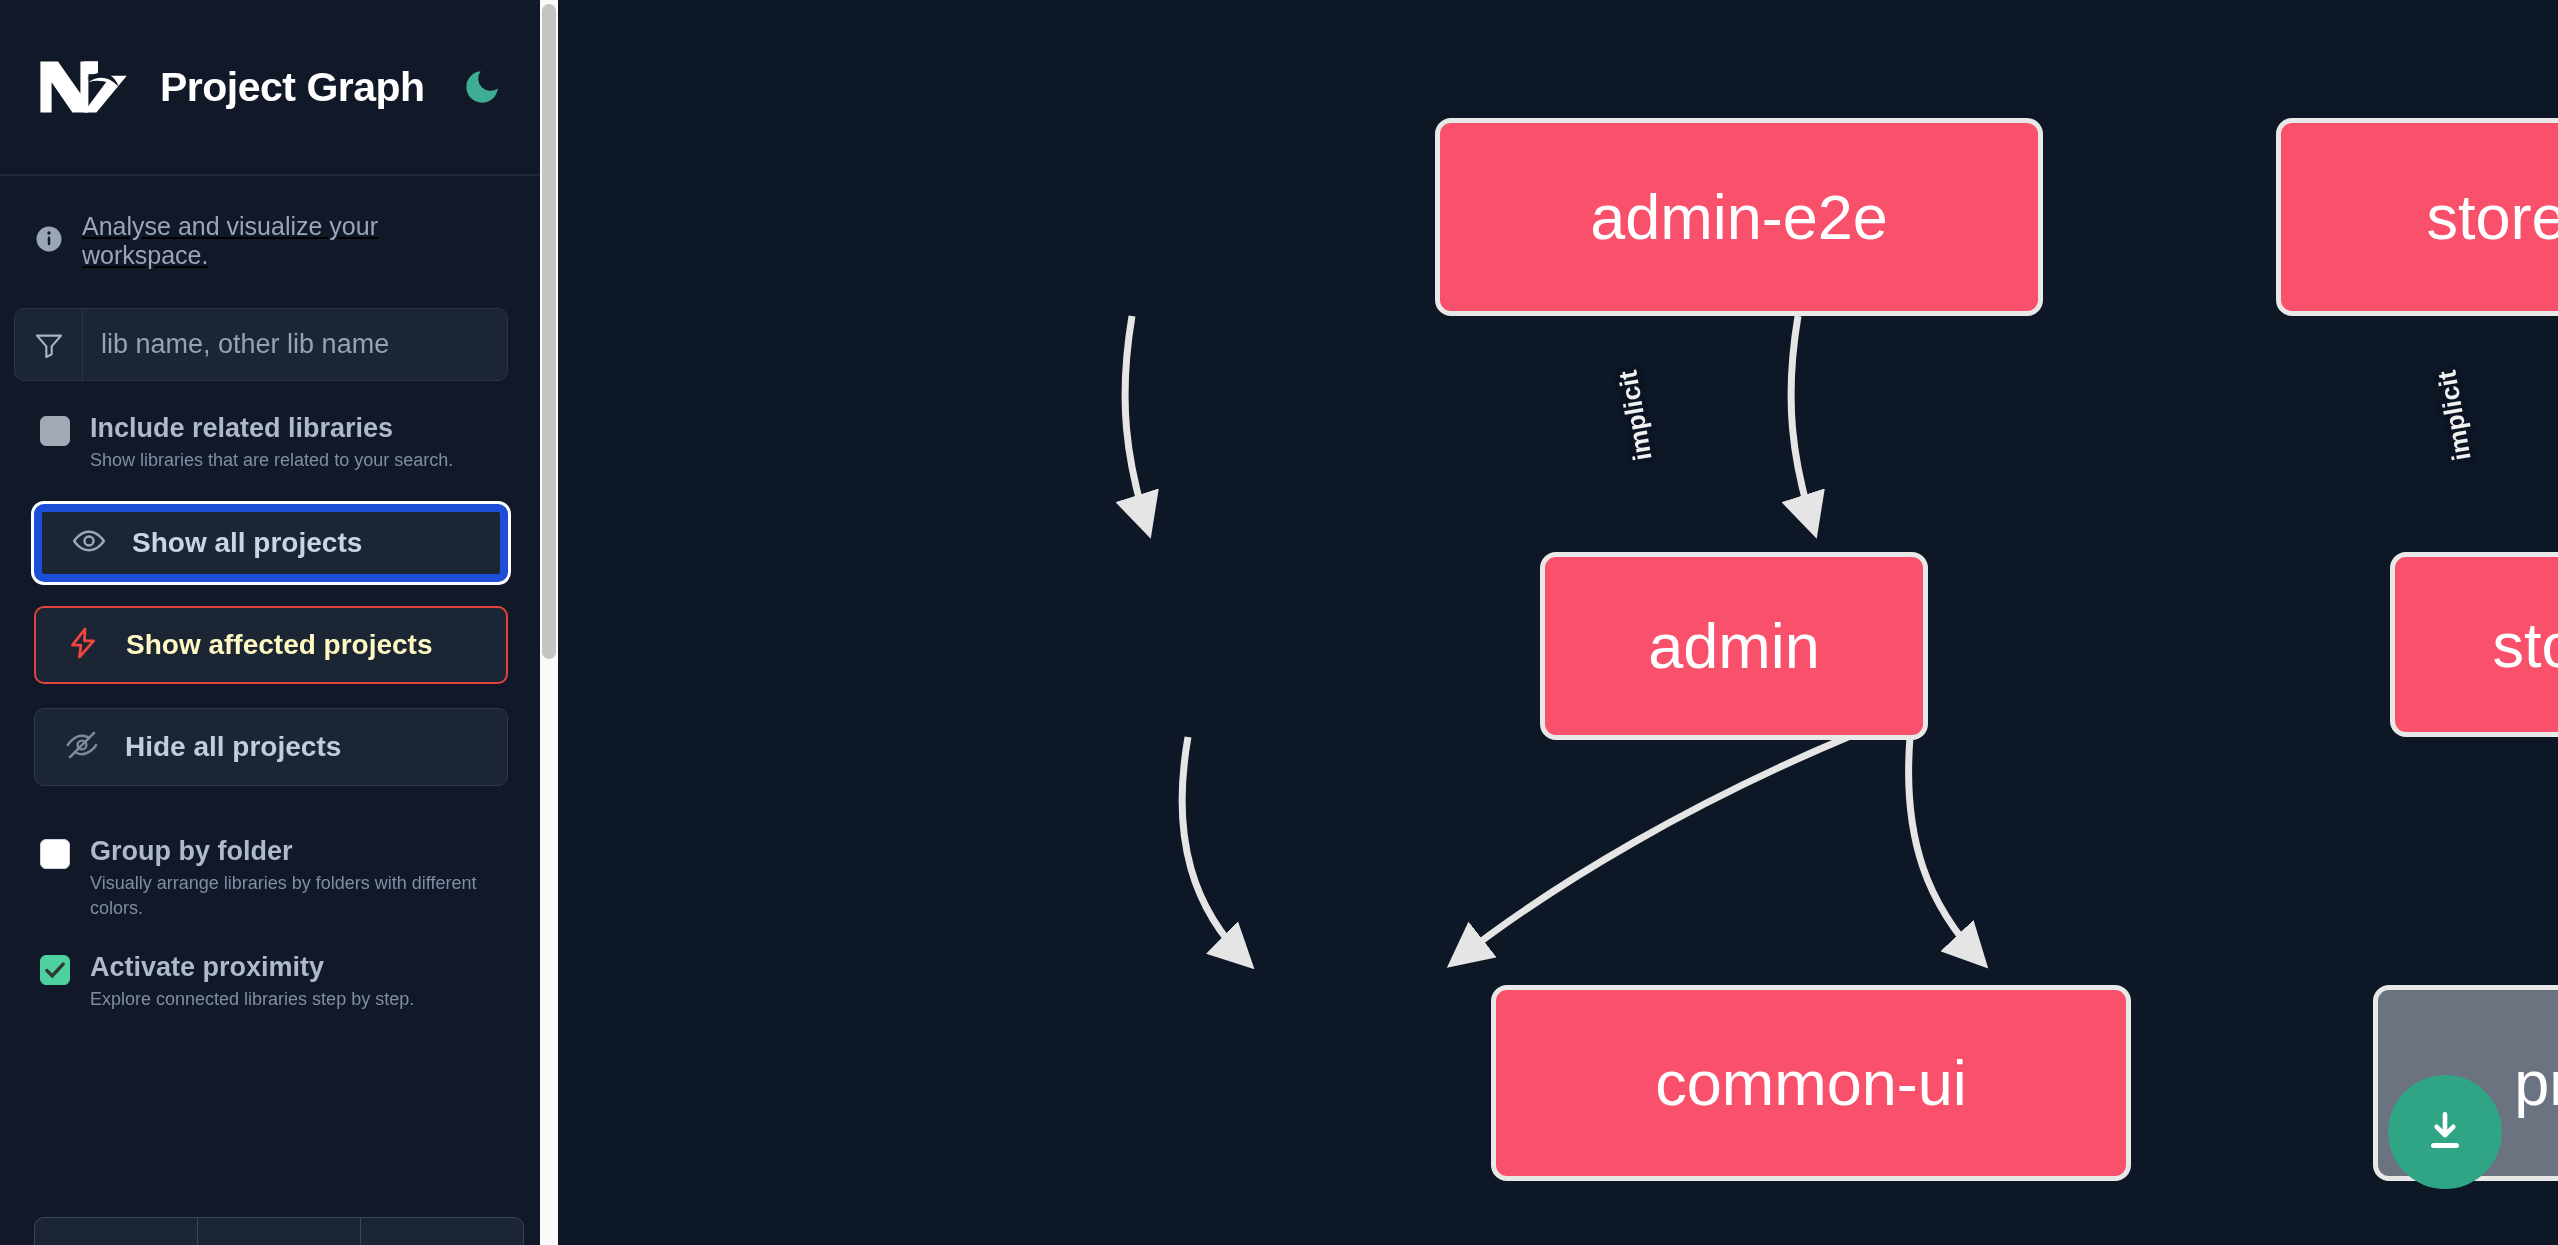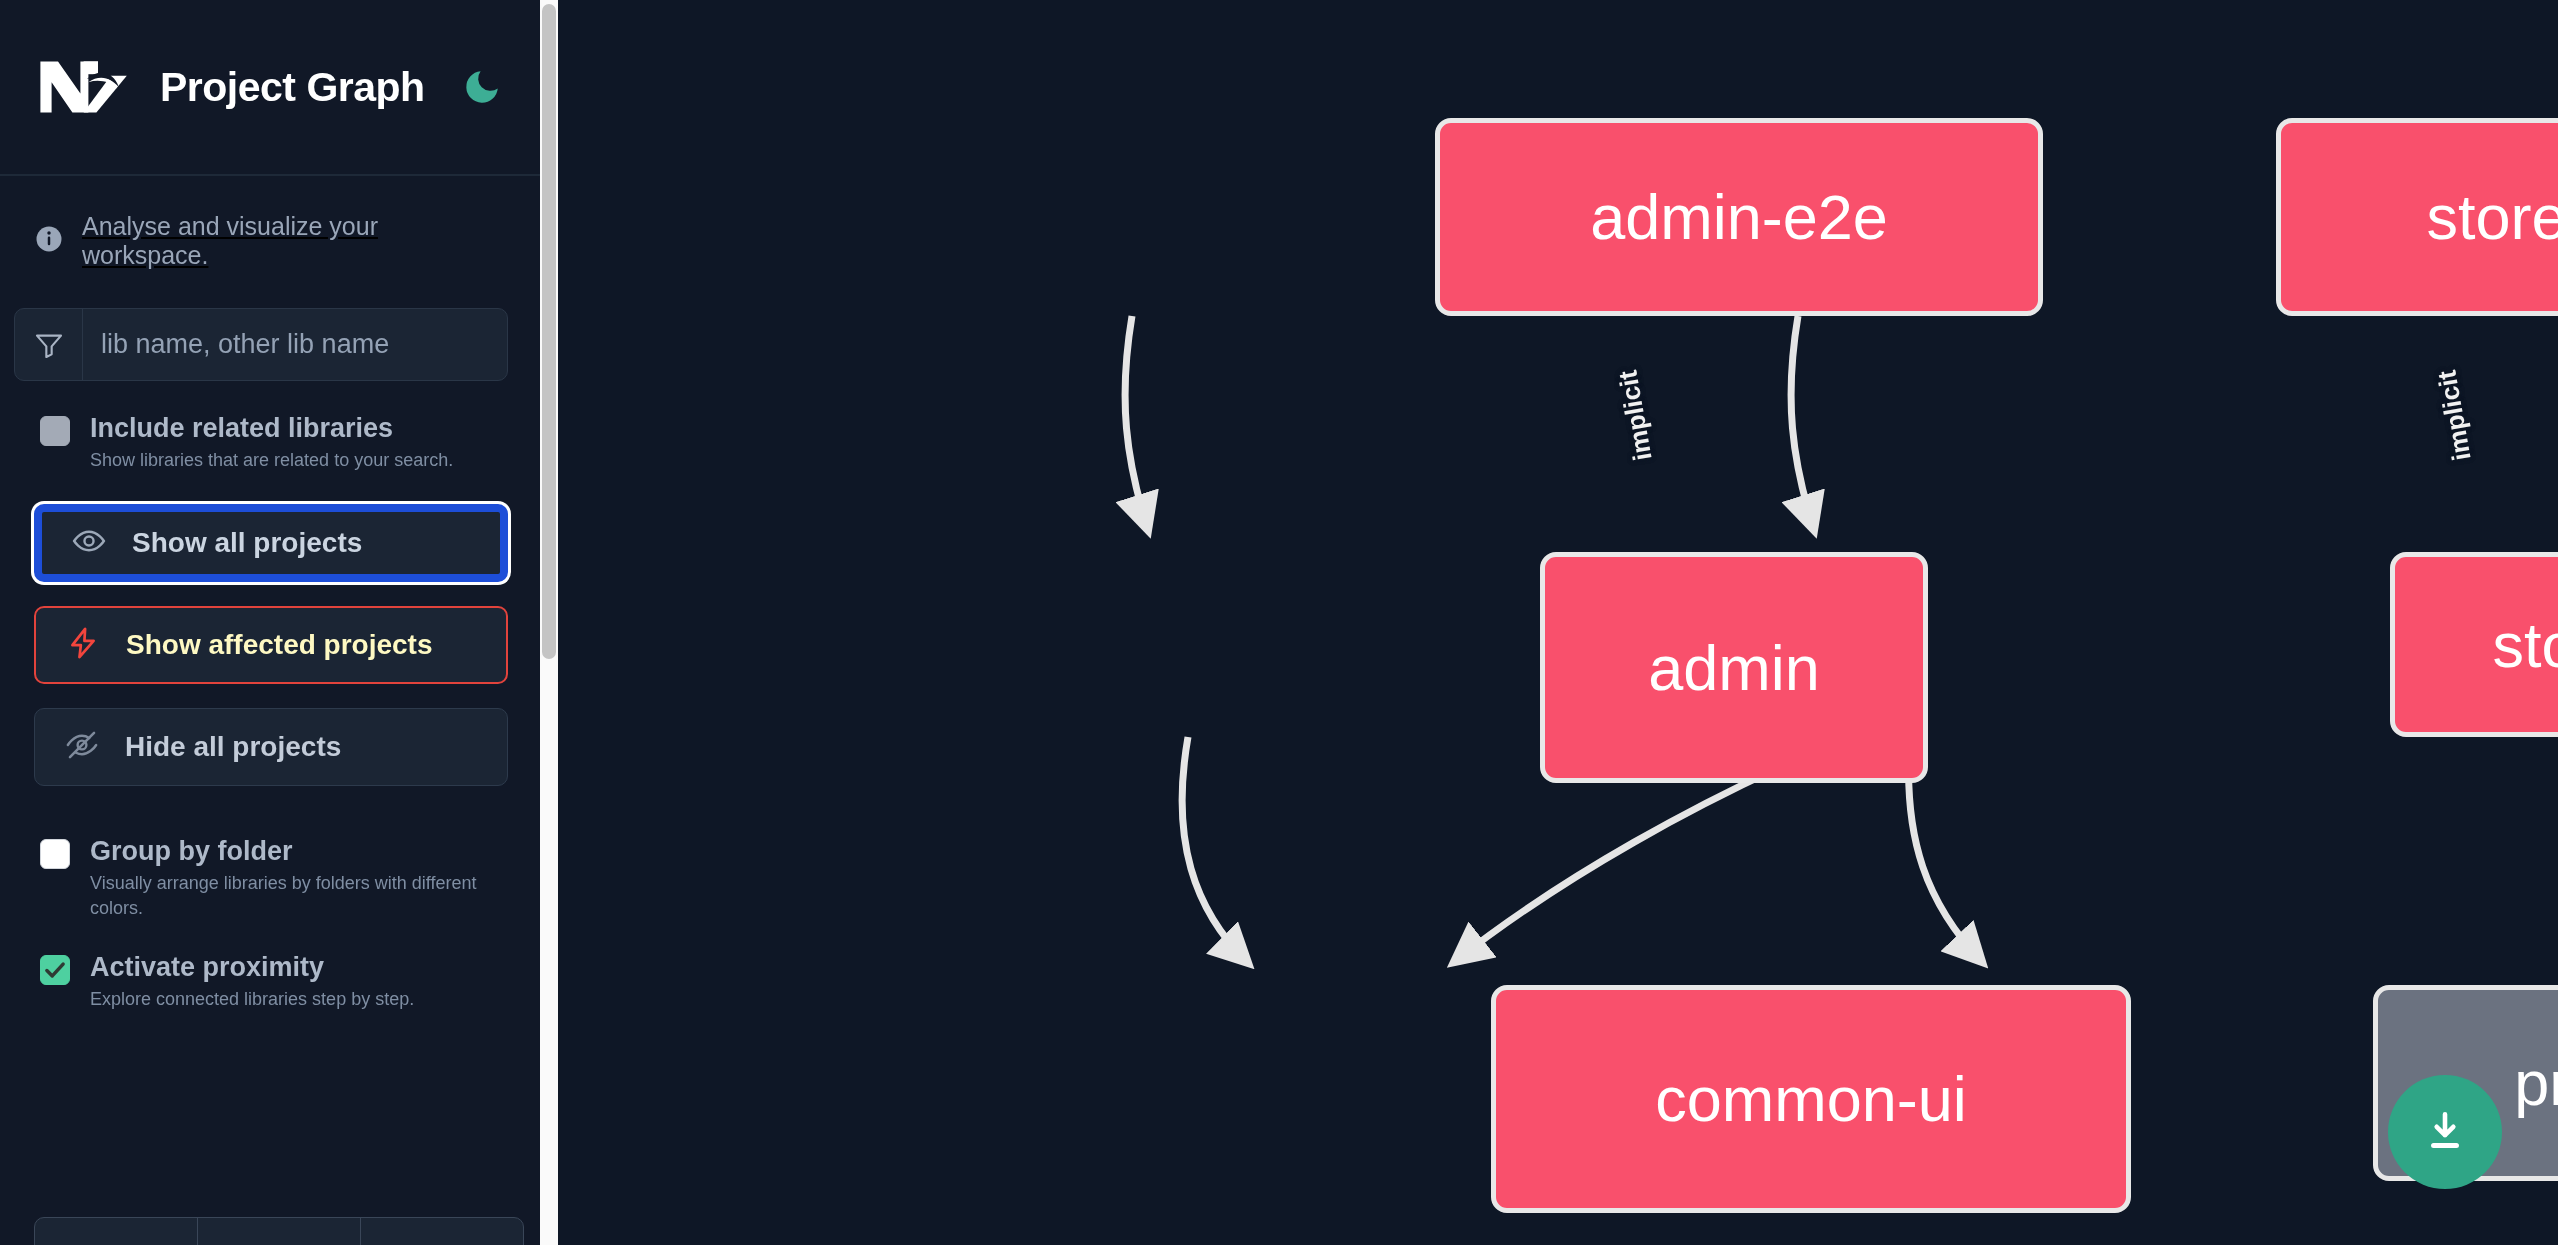--- a/index.html
+++ b/index.html
@@ -294,29 +294,29 @@
     </svg>
 
     <div class="node red" style="left:877px;  top:118px;  width:608px; height:198px;">
       <span class="node-label">admin-e2e</span>
     </div>
 
     <div class="node red" style="left:1718px; top:118px;  width:567px; height:198px;">
       <span class="node-label">store-e2e</span>
     </div>
 
-    <div class="node red" style="left:982px;  top:552px;  width:388px; height:231px;">
+    <div class="node red" style="left:982px;  top:552px;  width:388px; height:188px;">
       <span class="node-label">admin</span>
     </div>
 
     <div class="node red" style="left:1832px; top:552px;  width:345px; height:185px;">
       <span class="node-label">store</span>
     </div>
 
-    <div class="node red" style="left:933px;  top:985px;  width:640px; height:228px;">
+    <div class="node red" style="left:933px;  top:985px;  width:640px; height:196px;">
       <span class="node-label">common-ui</span>
     </div>
 
     <div class="node gray" style="left:1815px; top:985px;  width:524px; height:196px;">
       <span class="node-label">products</span>
     </div>
 
     <div class="edge-label" style="left:1032px; top:400px; transform:rotate(-100deg);">implicit</div>
     <div class="edge-label" style="left:1851px; top:400px; transform:rotate(-100deg);">implicit</div>
 

